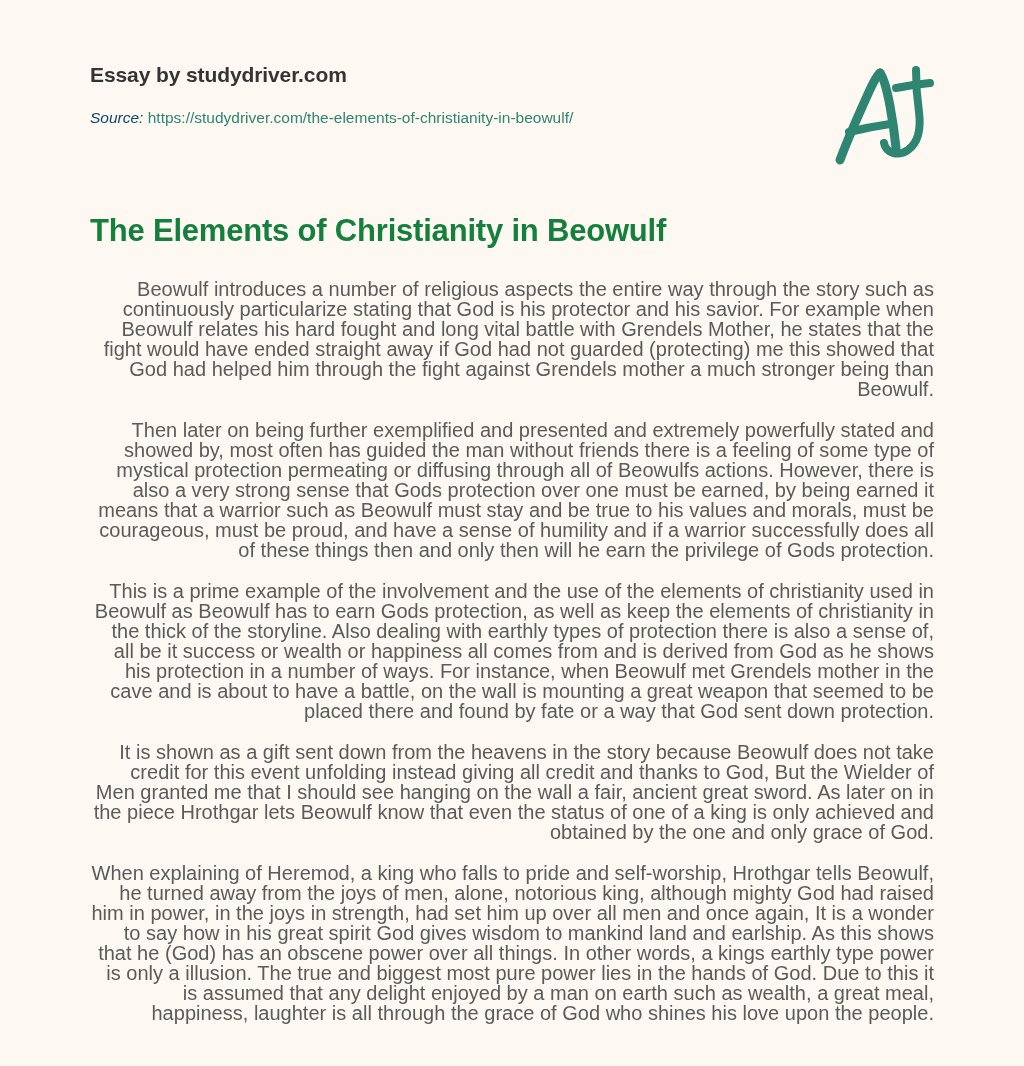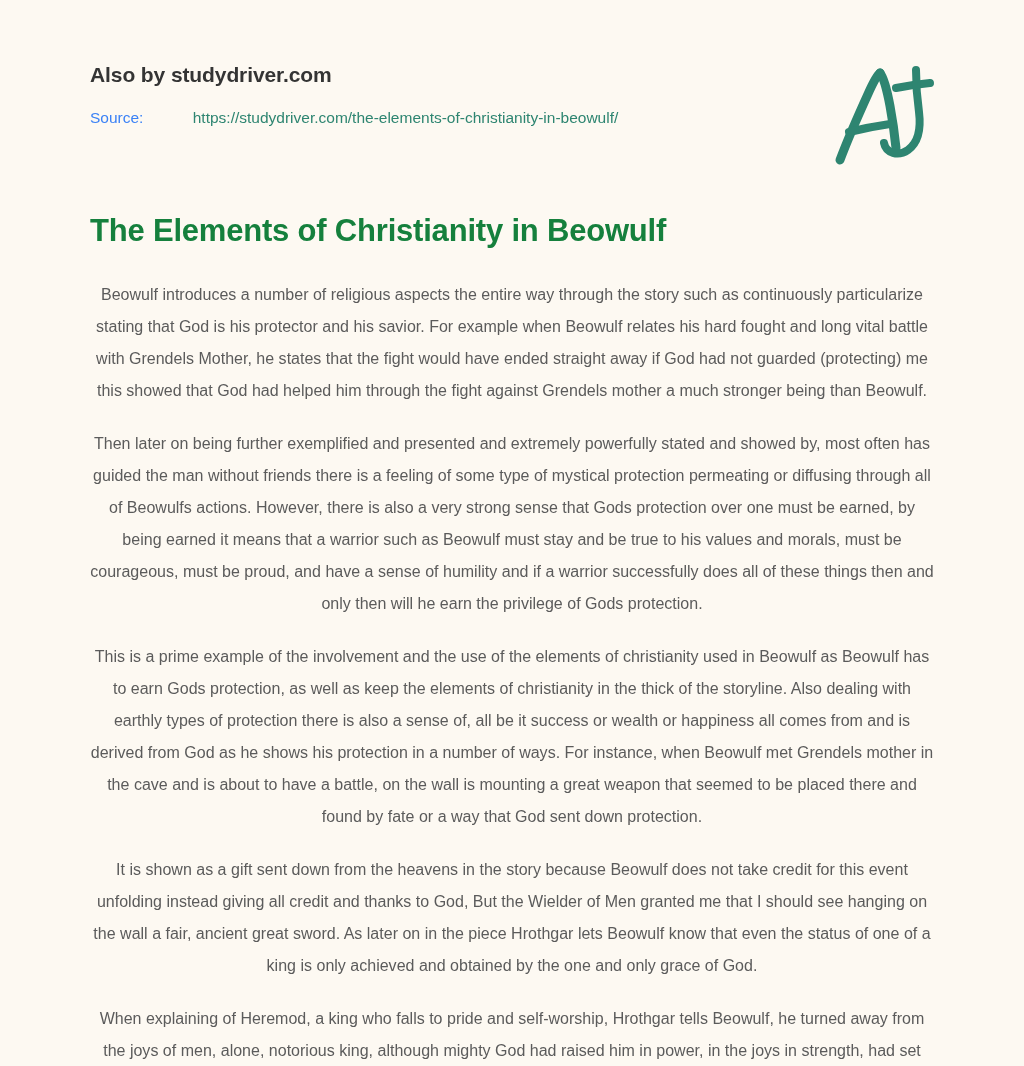--- a/index.html
+++ b/index.html
@@ -40,27 +40,27 @@
 
   .source-line {
     margin-top: 21px;
     font-size: 15.5px;
     color: #8c8c8c;
     line-height: 1.3;
     white-space: nowrap;
   }
 
   .source-label {
-    color: #3b82f6;
+    color: #0c4a6e;
+    font-style: italic;
   }
 
   .source-url {
     color: #2e8571;
     text-decoration: none;
-    margin-left: 45px;
   }
 
   .logo {
     position: absolute;
     top: 60px;
     right: -10px;
     width: 120px;
     height: 110px;
   }
 
@@ -75,39 +75,39 @@
     line-height: 1.25;
   }
 
   
   .article-body {
     padding-top: 28px;
   }
 
   .article-body p {
     margin: 0 0 21px 0;
-    font-size: 16px;
-    line-height: 32px;
+    font-size: 20px;
+    line-height: 20px;
     color: #5b5b5b;
-    text-align: center;
+    text-align: right;
     letter-spacing: 0.01px;
   }
 
   .article-body p:last-child {
     margin-bottom: 0;
   }
 </style>
 </head>
 <body>
 
 <div class="page">
 
   <div class="header">
 
-    <div class="byline">Also by studydriver.com</div>
+    <div class="byline">Essay by studydriver.com</div>
 
     <div class="source-line">
       <span class="source-label">Source: </span><a class="source-url" href="#">https://studydriver.com/the-elements-of-christianity-in-beowulf/</a>
     </div>
 
     <div class="logo">
       <svg viewBox="0 0 120 110" width="120" height="110" aria-hidden="true">
         <g fill="none" stroke="#2e8571" stroke-linecap="round" stroke-linejoin="round">
 
           <path d="M16 100 C 22 84, 34 56, 44 34 C 48 25, 52 16, 56 13" stroke-width="9"></path>

